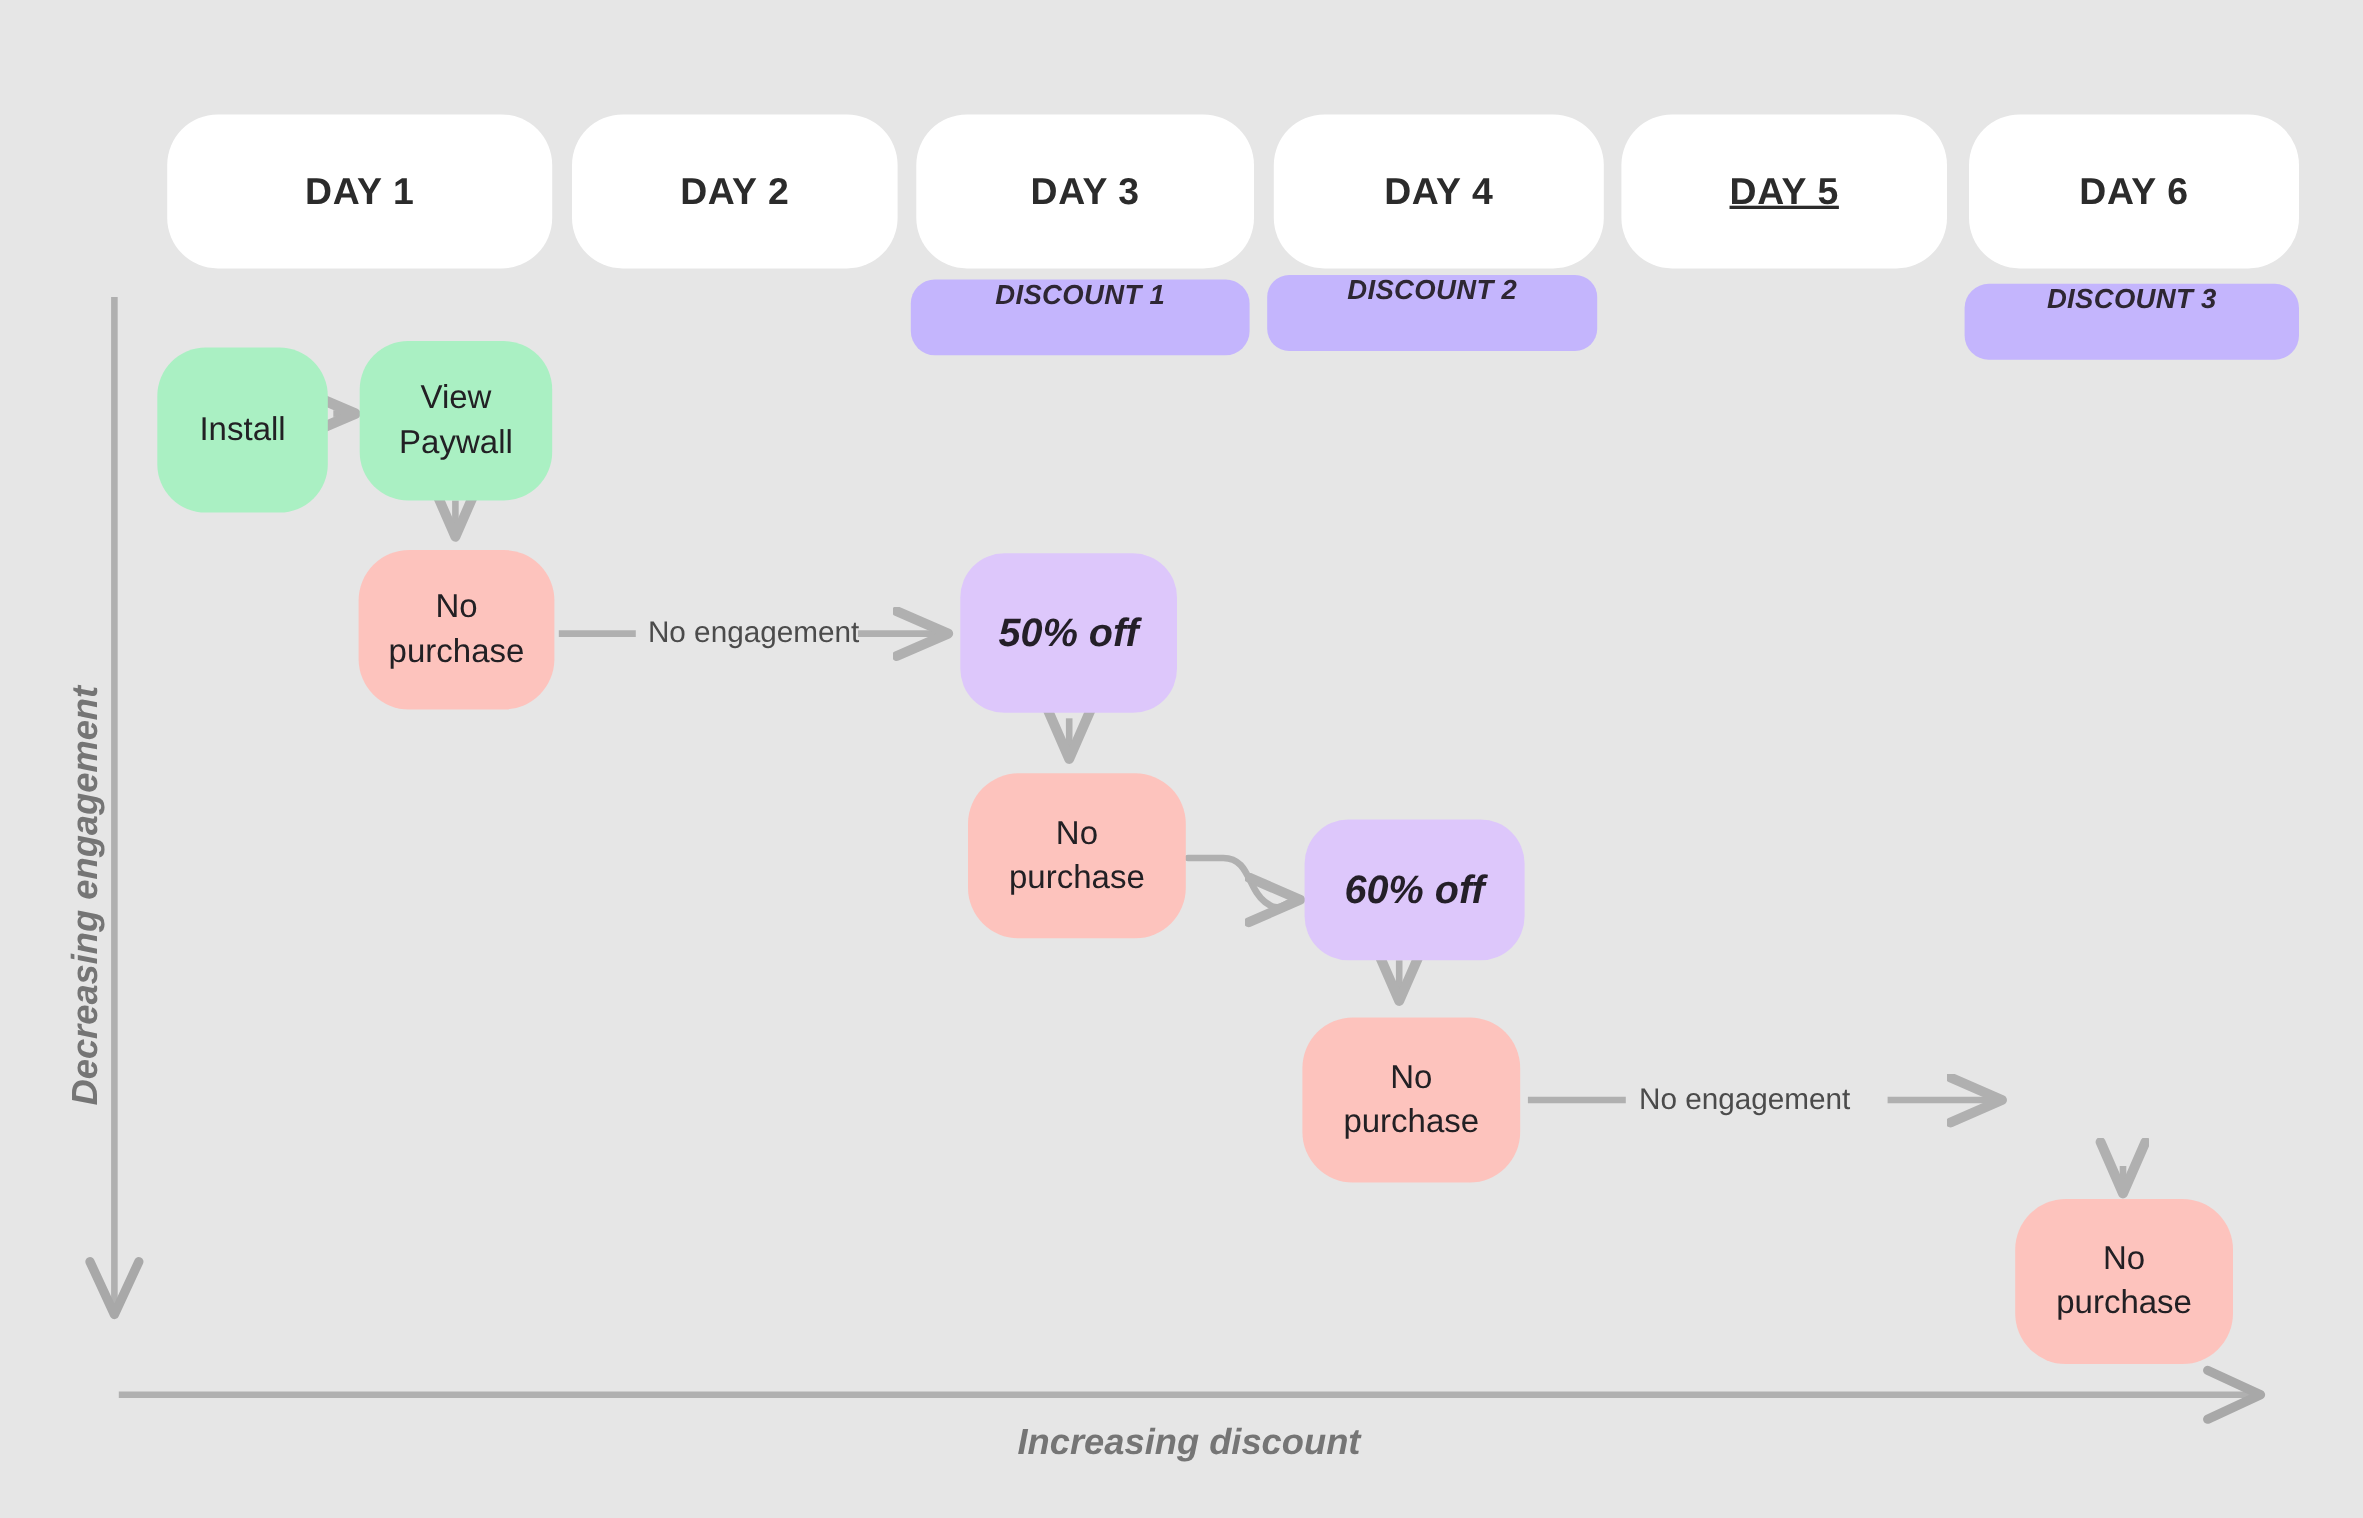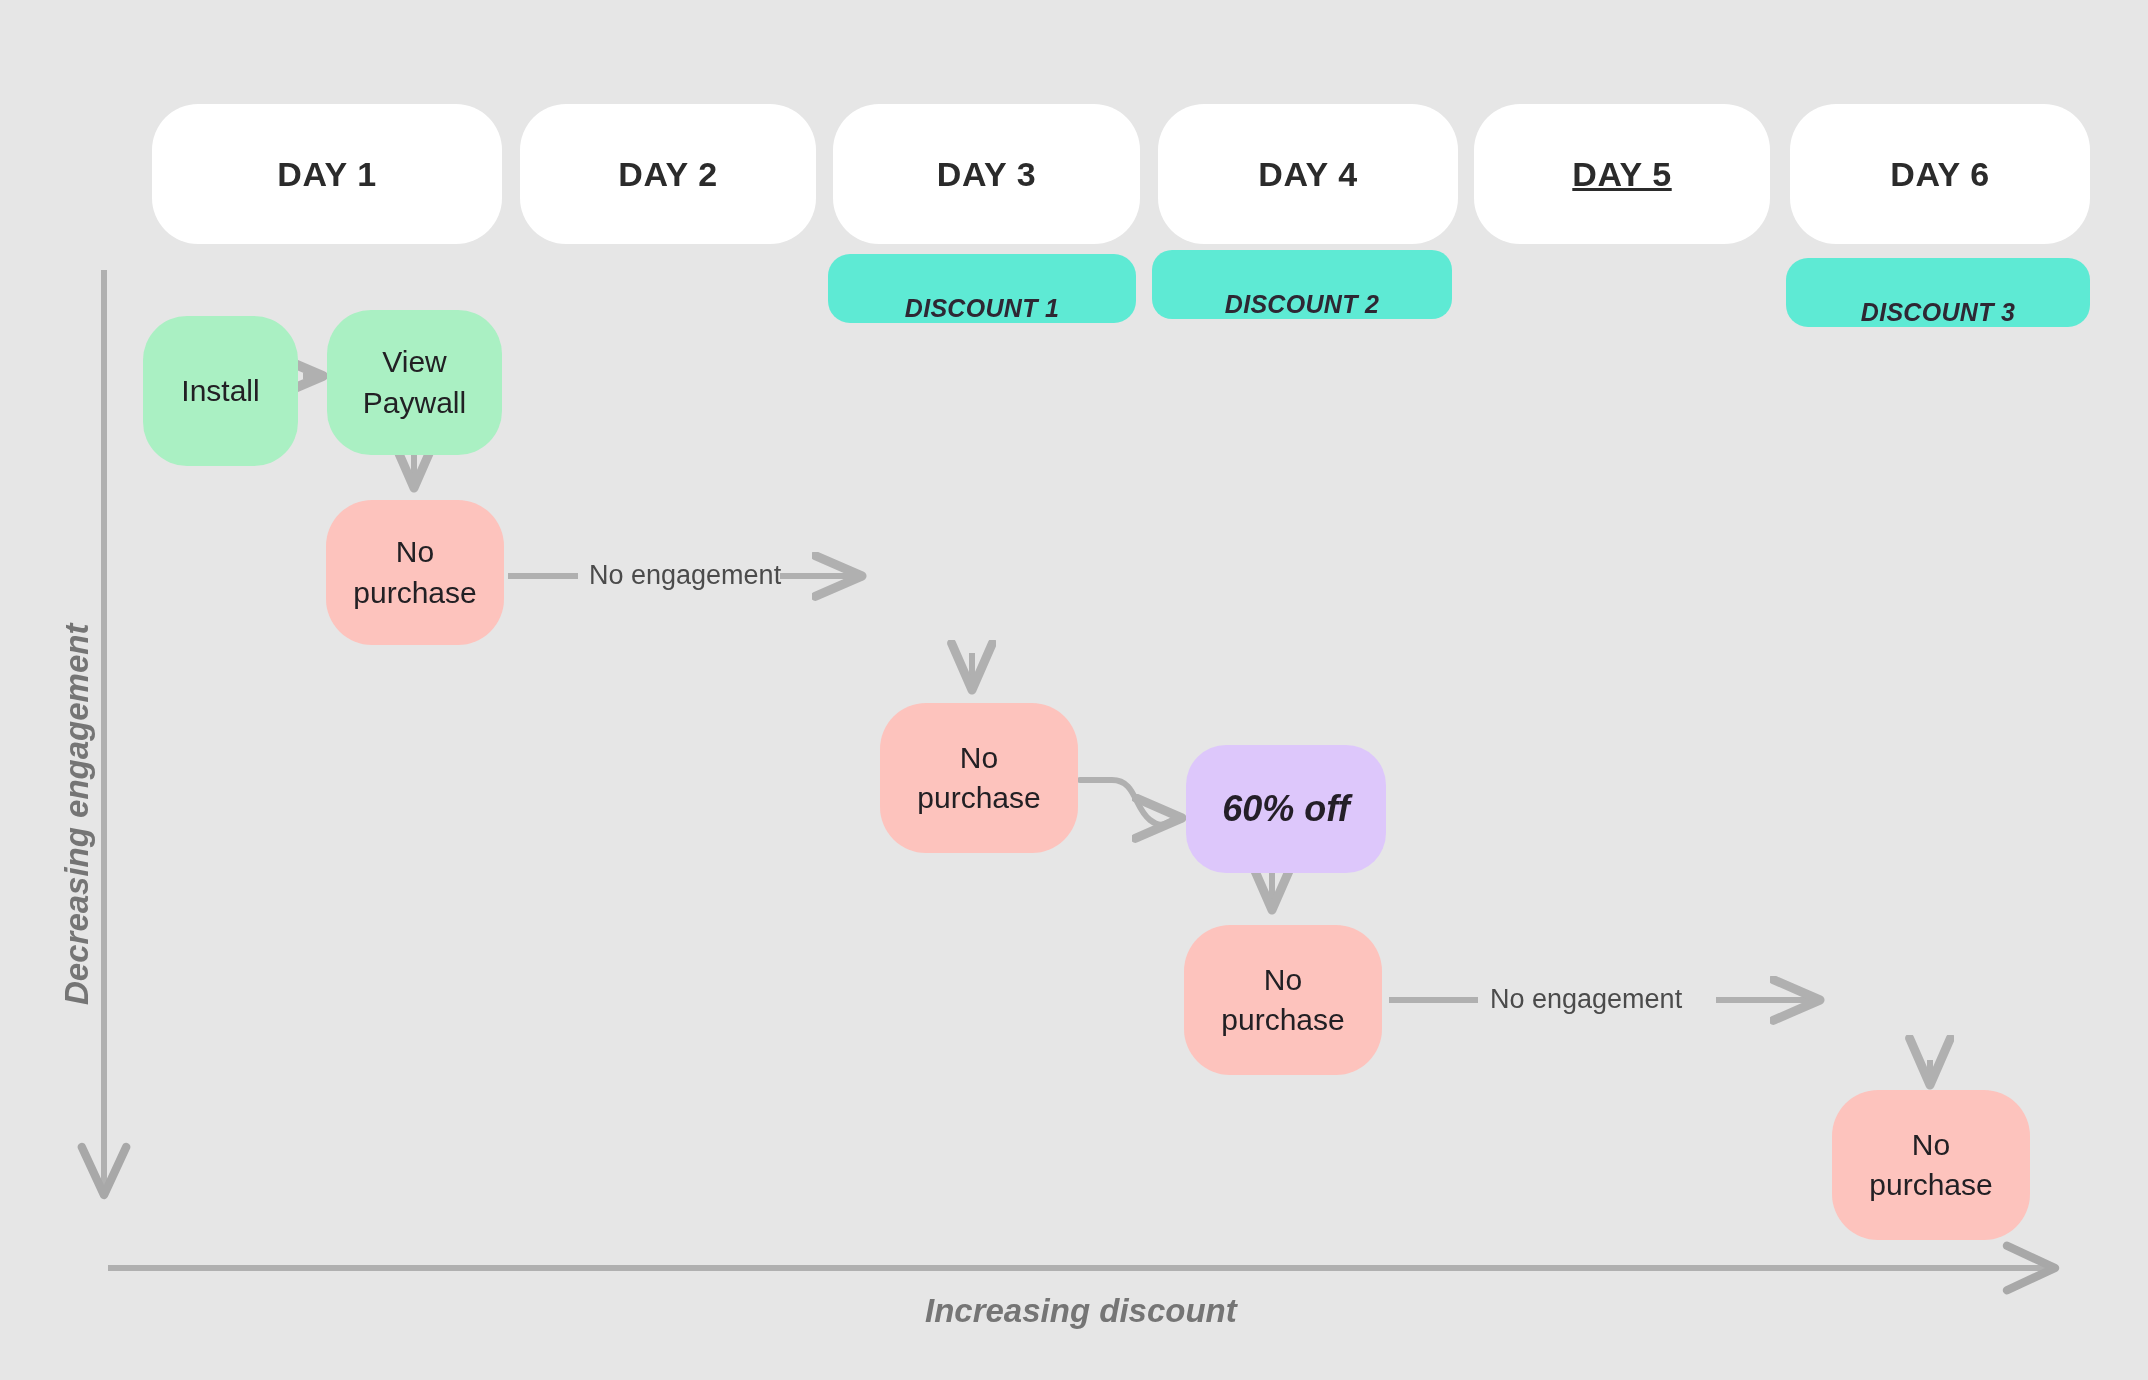--- a/index.html
+++ b/index.html
@@ -20,23 +20,23 @@
     display:flex;align-items:center;justify-content:center;
     color:#2b2b2b;
     font-weight:bold;
     font-size:34px;
     letter-spacing:.6px;
   }
 
   
   .discount-badge{
     position:absolute;
-    background:#5eead4;
+    background:#c4b5fd;
     border-radius:22px;
-    display:flex;align-items:flex-end;justify-content:center;
+    display:flex;align-items:flex-start;justify-content:center;
     color:#2e2733;
     font-style:italic;
     font-weight:bold;
     font-size:25px;
     letter-spacing:.3px;
   }
 
   
   .node{
     position:absolute;
@@ -158,20 +158,23 @@
     </span>
   </div>
 
   <div class="node pink" style="left:326px;top:500px;width:178px;height:145px;">
     <span>
       <span>No</span><br>
       <span>purchase</span>
     </span>
   </div>
 
+  <div class="node purple" style="left:873px;top:503px;width:197px;height:145px;">
+    <span>50% off</span>
+  </div>
 
   <div class="node pink" style="left:880px;top:703px;width:198px;height:150px;">
     <span>
       <span>No</span><br>
       <span>purchase</span>
     </span>
   </div>
 
   <div class="node purple" style="left:1186px;top:745px;width:200px;height:128px;">
     <span>60% off</span>

